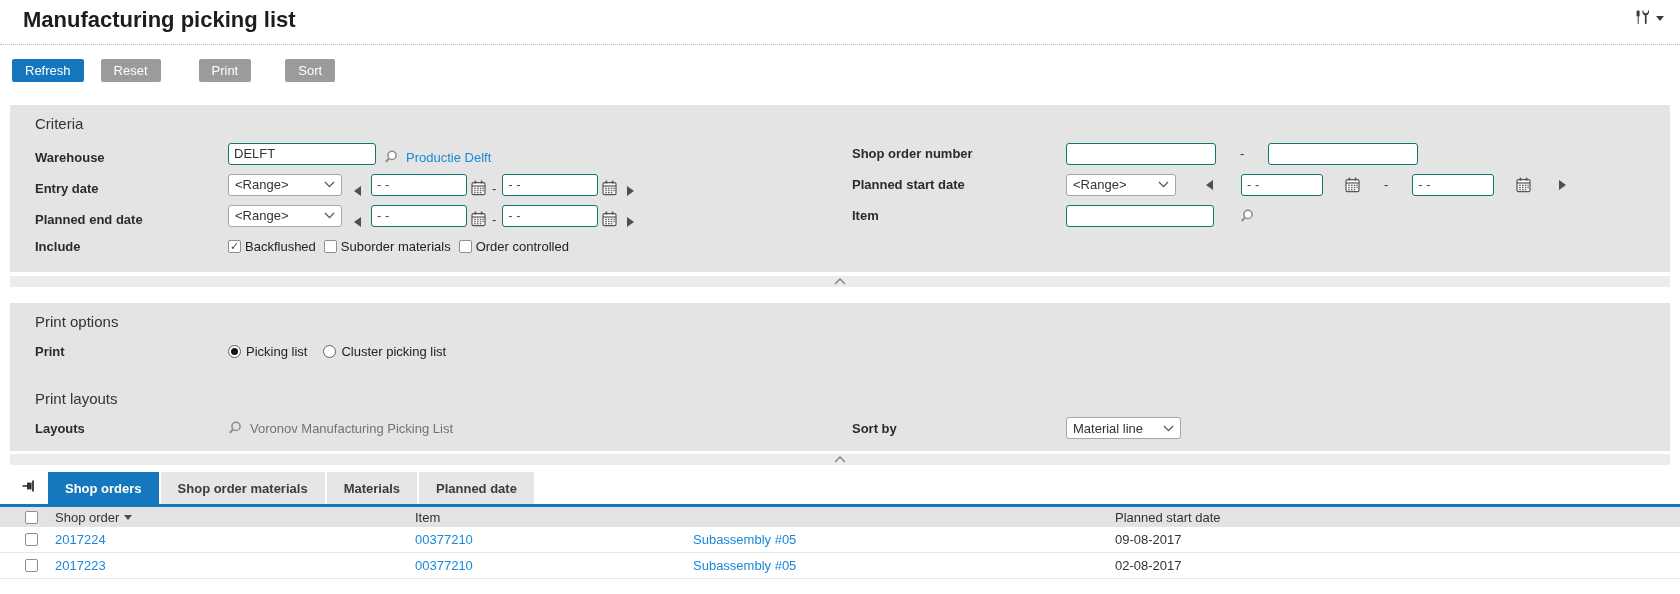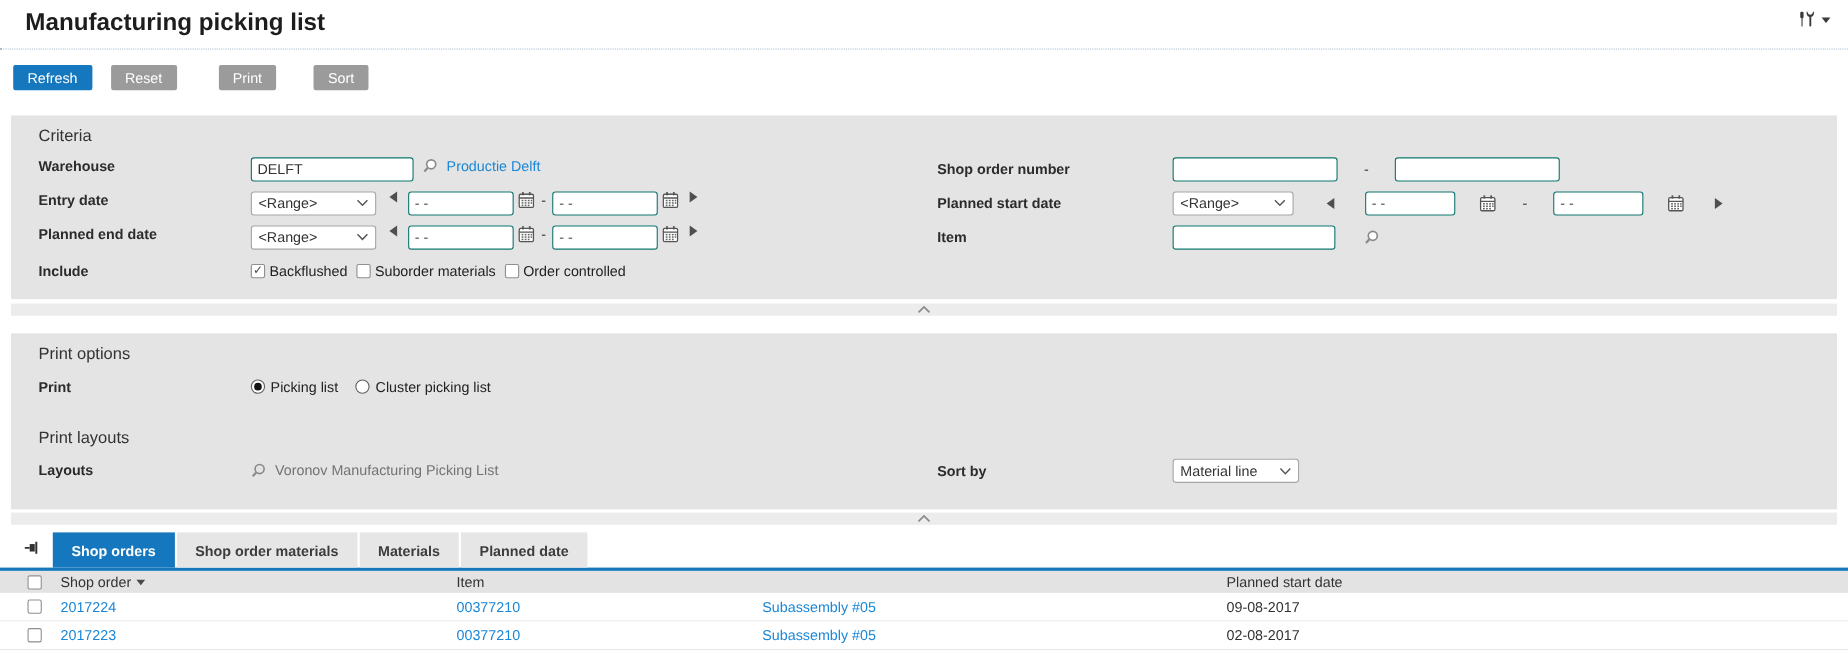--- a/index.html
+++ b/index.html
@@ -20,25 +20,25 @@
   
   .toolbar{margin:14px 0 4px 12px;height:23px;display:flex;align-items:flex-end;}
   .btn{height:23px;border:none;border-radius:2px;color:#fff;font-size:13px;font-family:inherit;
        padding:0 13px;cursor:pointer;background:var(--button_gray);}
   .btn.primary{background:var(--accent);}
   .btn+ .btn{margin-left:17px;}
   .btn.g2{margin-left:38px;} .btn.g3{margin-left:34px;}
   
   .panel{background:var(--section_bg);margin:0 10px;padding:8px 25px 10px 25px;}
   .panel.first{margin-top:23px;}
-  .panel.second{margin-top:16px;padding-bottom:20px;}
+  .panel.second{margin-top:16px;padding-bottom:8px;}
   .panel-title{font-size:15px;color:#333;margin:2px 0 6px 0;}
   .row{display:flex;align-items:center;height:31px;}
   .row.h30{height:30px;}
-  .half-left{width:817px;display:flex;align-items:flex-start;flex:none;}
+  .half-left{width:817px;display:flex;align-items:flex-end;flex:none;}
   .half-right{flex:1;display:flex;align-items:center;gap:18px;}
   .lbl{width:193px;flex:none;font-weight:bold;color:#2b2b2b;}
   .lbl-r{width:196px;flex:none;font-weight:bold;color:#2b2b2b;}
   
   .tinput{height:22px;border:1px solid #0f766e;border-radius:3px;background:#fff;
           padding:0 5px;font-size:13px;color:#333;font-family:inherit;}
   .w148{width:148px;} .w150{width:150px;}
   .date-l{width:96px;color:#4a4a4a;} .date-r{width:82px;color:#4a4a4a;}
   .select{height:22px;border:1px solid #a6a6a6;border-radius:3px;background:#fff;cursor:pointer;
           display:inline-flex;align-items:center;justify-content:space-between;padding:0 6px;color:#333;}

